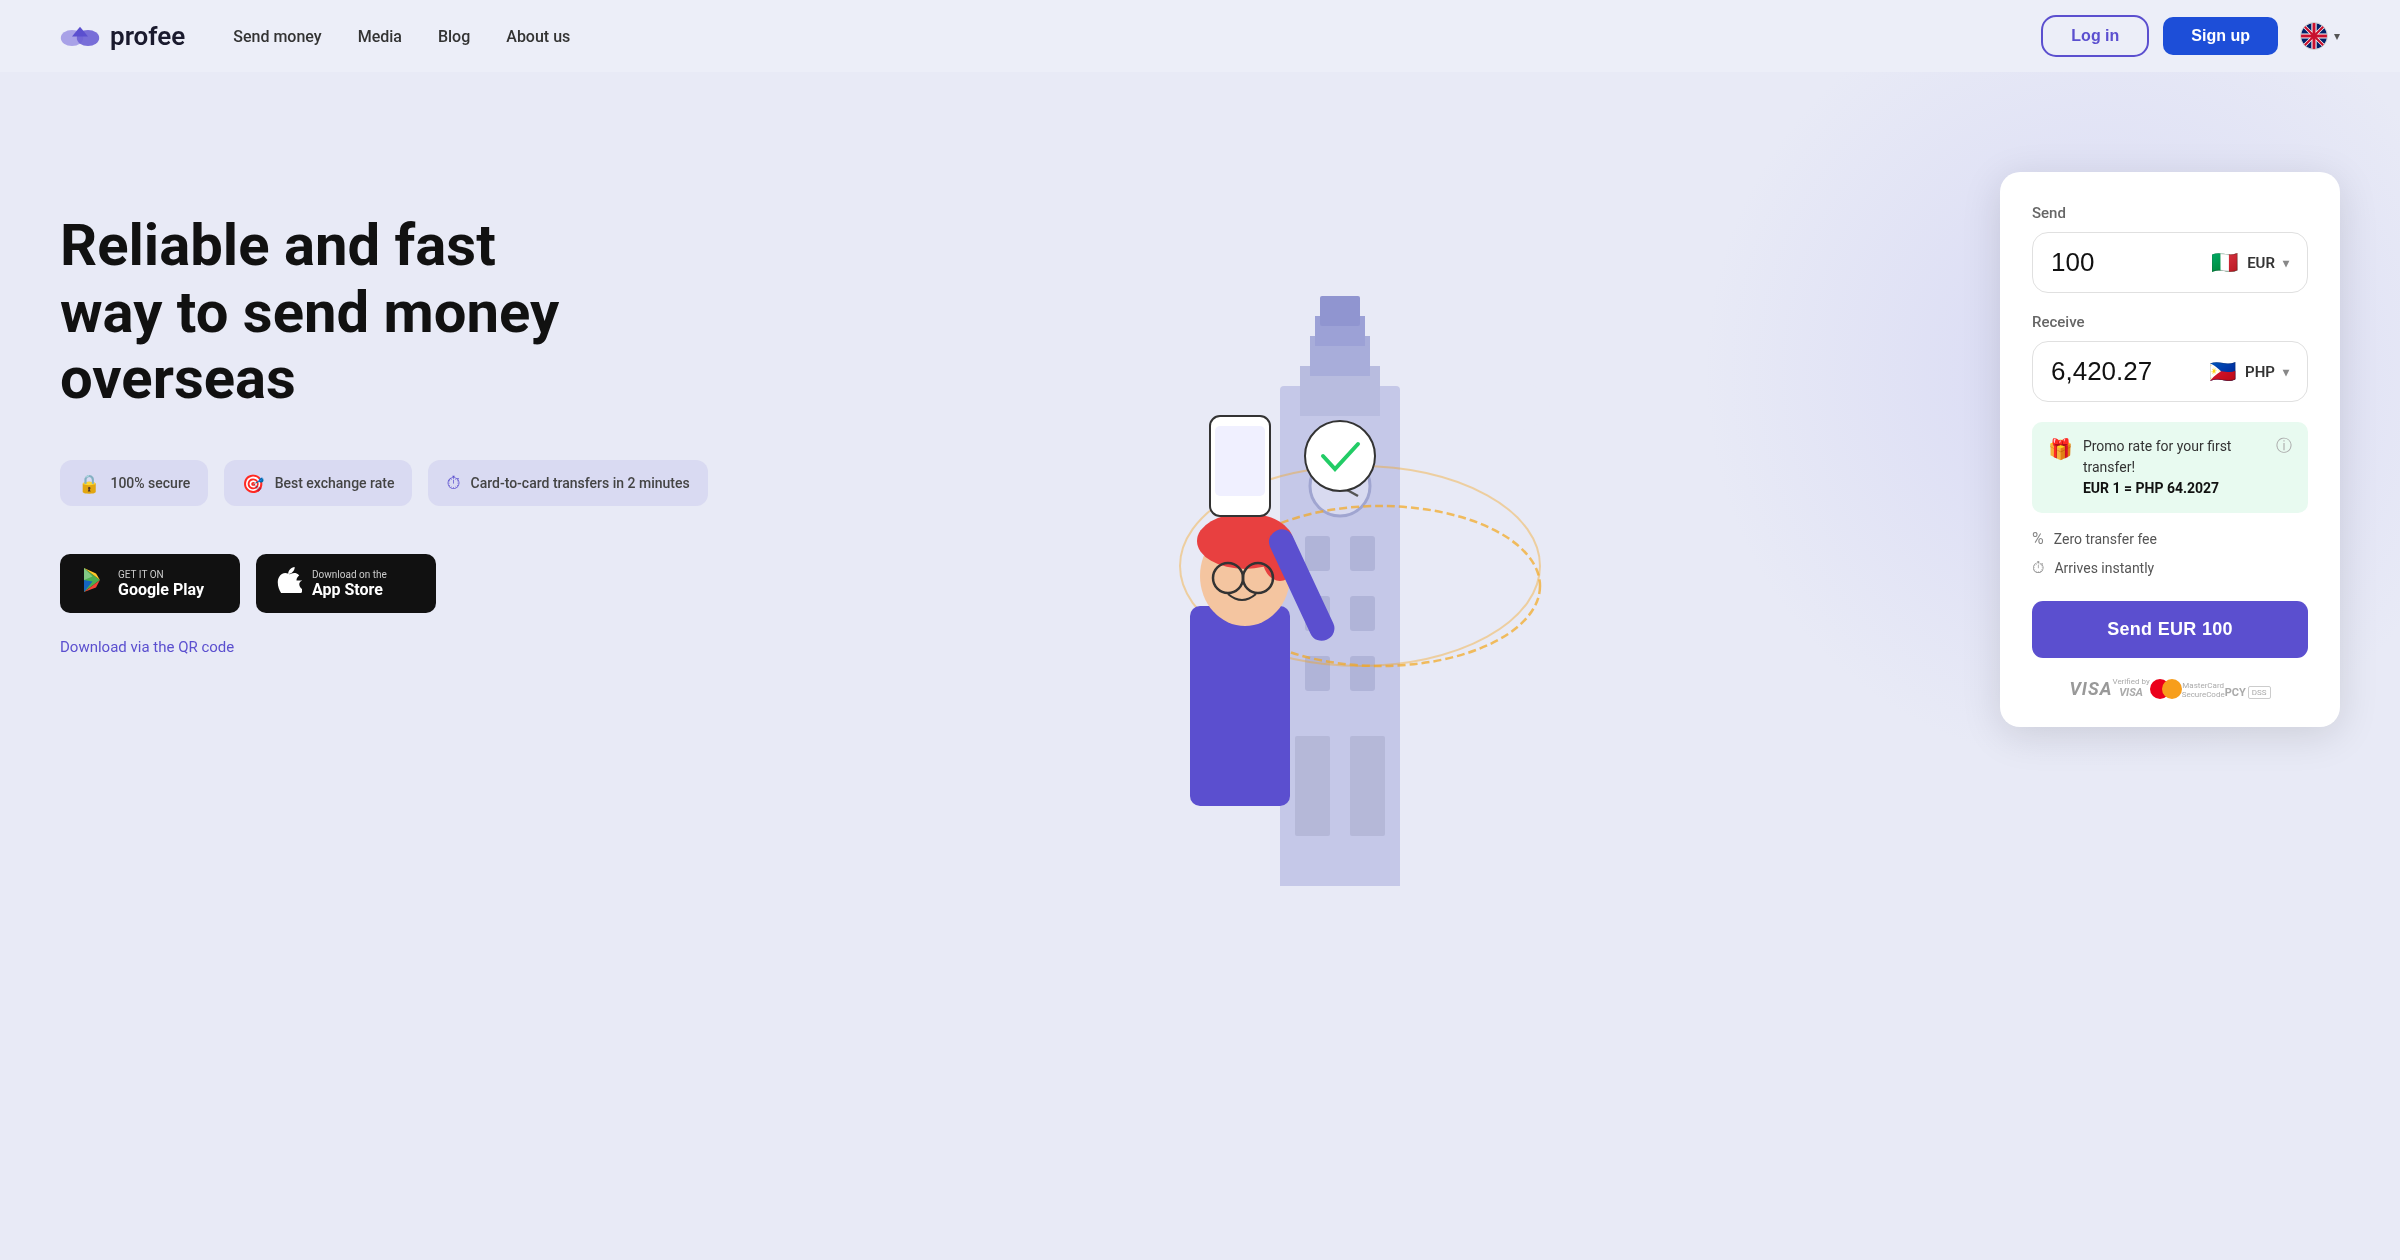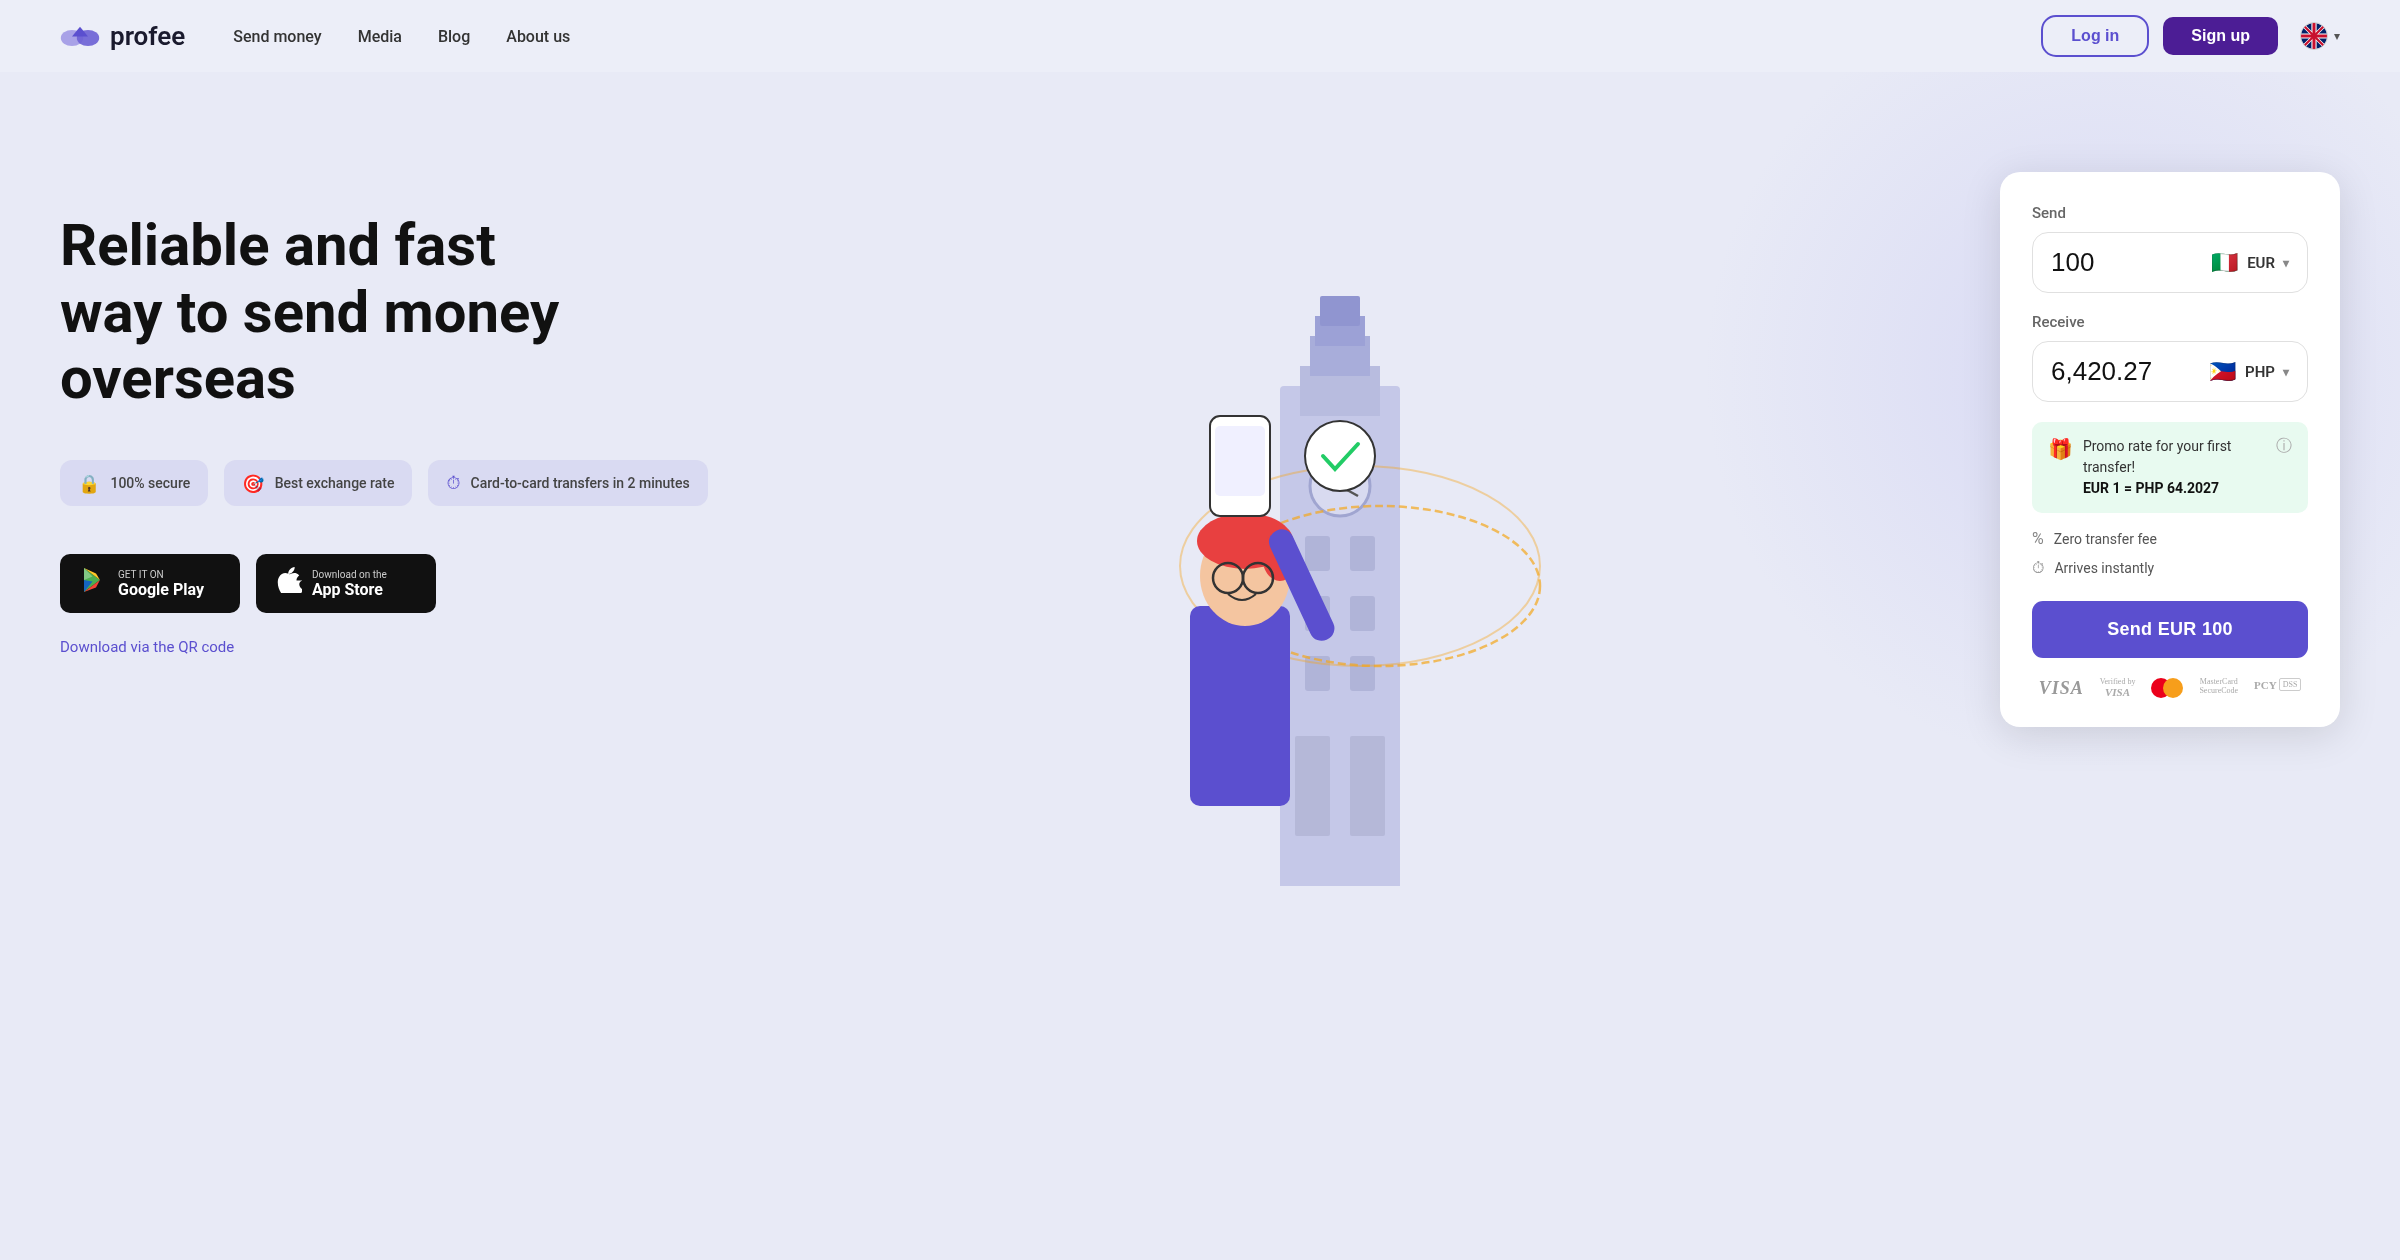--- a/index.html
+++ b/index.html
@@ -58,21 +58,21 @@
       background: transparent;
       color: #5b4fcf;
       font-size: 16px;
       font-weight: 600;
       cursor: pointer;
     }
     .btn-signup {
       padding: 10px 28px;
       border: none;
       border-radius: 10px;
-      background: #4c1d95;
+      background: #1d4ed8;
       color: #fff;
       font-size: 16px;
       font-weight: 600;
       cursor: pointer;
     }
     .lang-selector {
       display: flex;
       align-items: center;
       gap: 6px;
       cursor: pointer;
@@ -270,24 +270,23 @@
       border-radius: 11px;
       font-size: 18px;
       font-weight: 700;
       cursor: pointer;
       margin-bottom: 20px;
       letter-spacing: 0.3px;
     }
 
     .payment-logos {
       display: flex;
-      align-items: flex-start;
+      align-items: flex-end;
       justify-content: center;
-      gap: 16px;
-      font-family: Liberation Serif, serif;
+      gap: 0;
     }
     .payment-logo {
       color: #bbb;
       font-size: 13px;
       font-weight: 700;
       letter-spacing: 1px;
     }
     .payment-logo.visa { font-size: 18px; font-style: italic; color: #999; }
     .mc-logo {
       display: flex;

